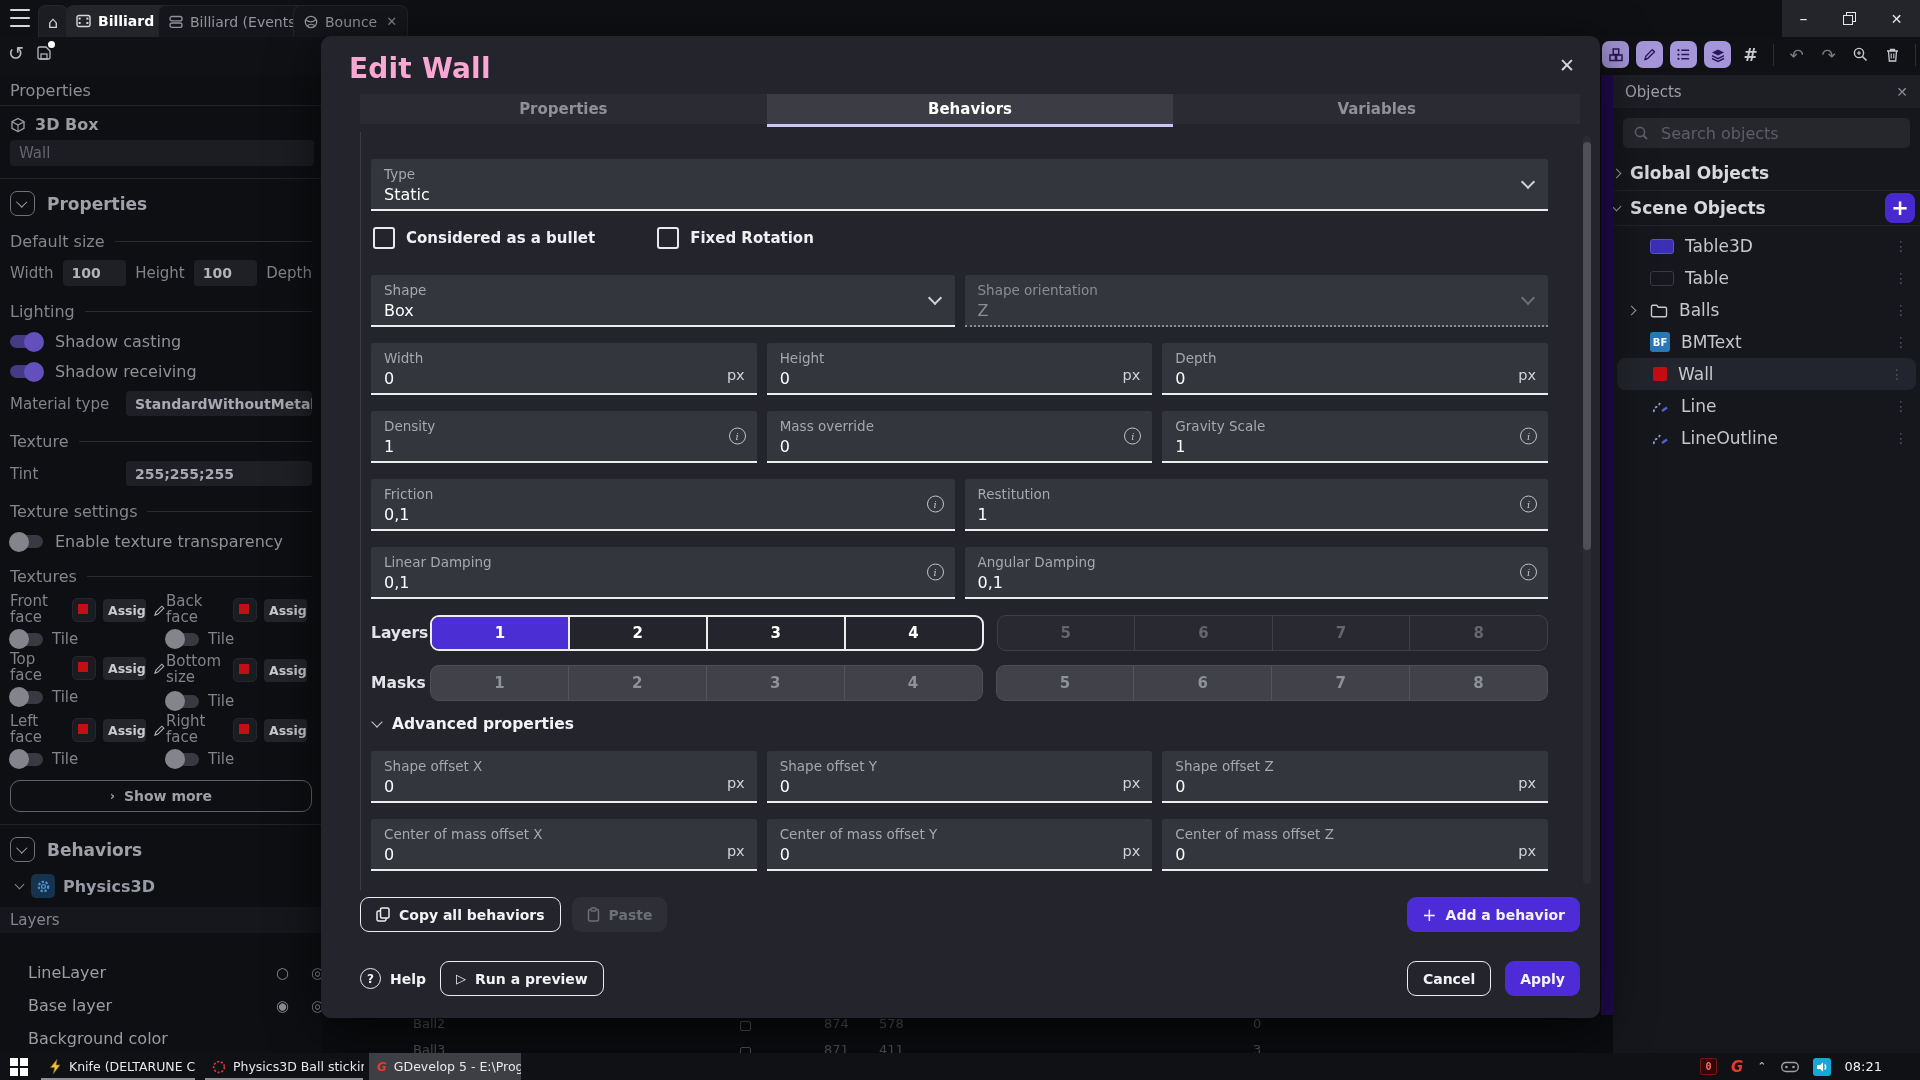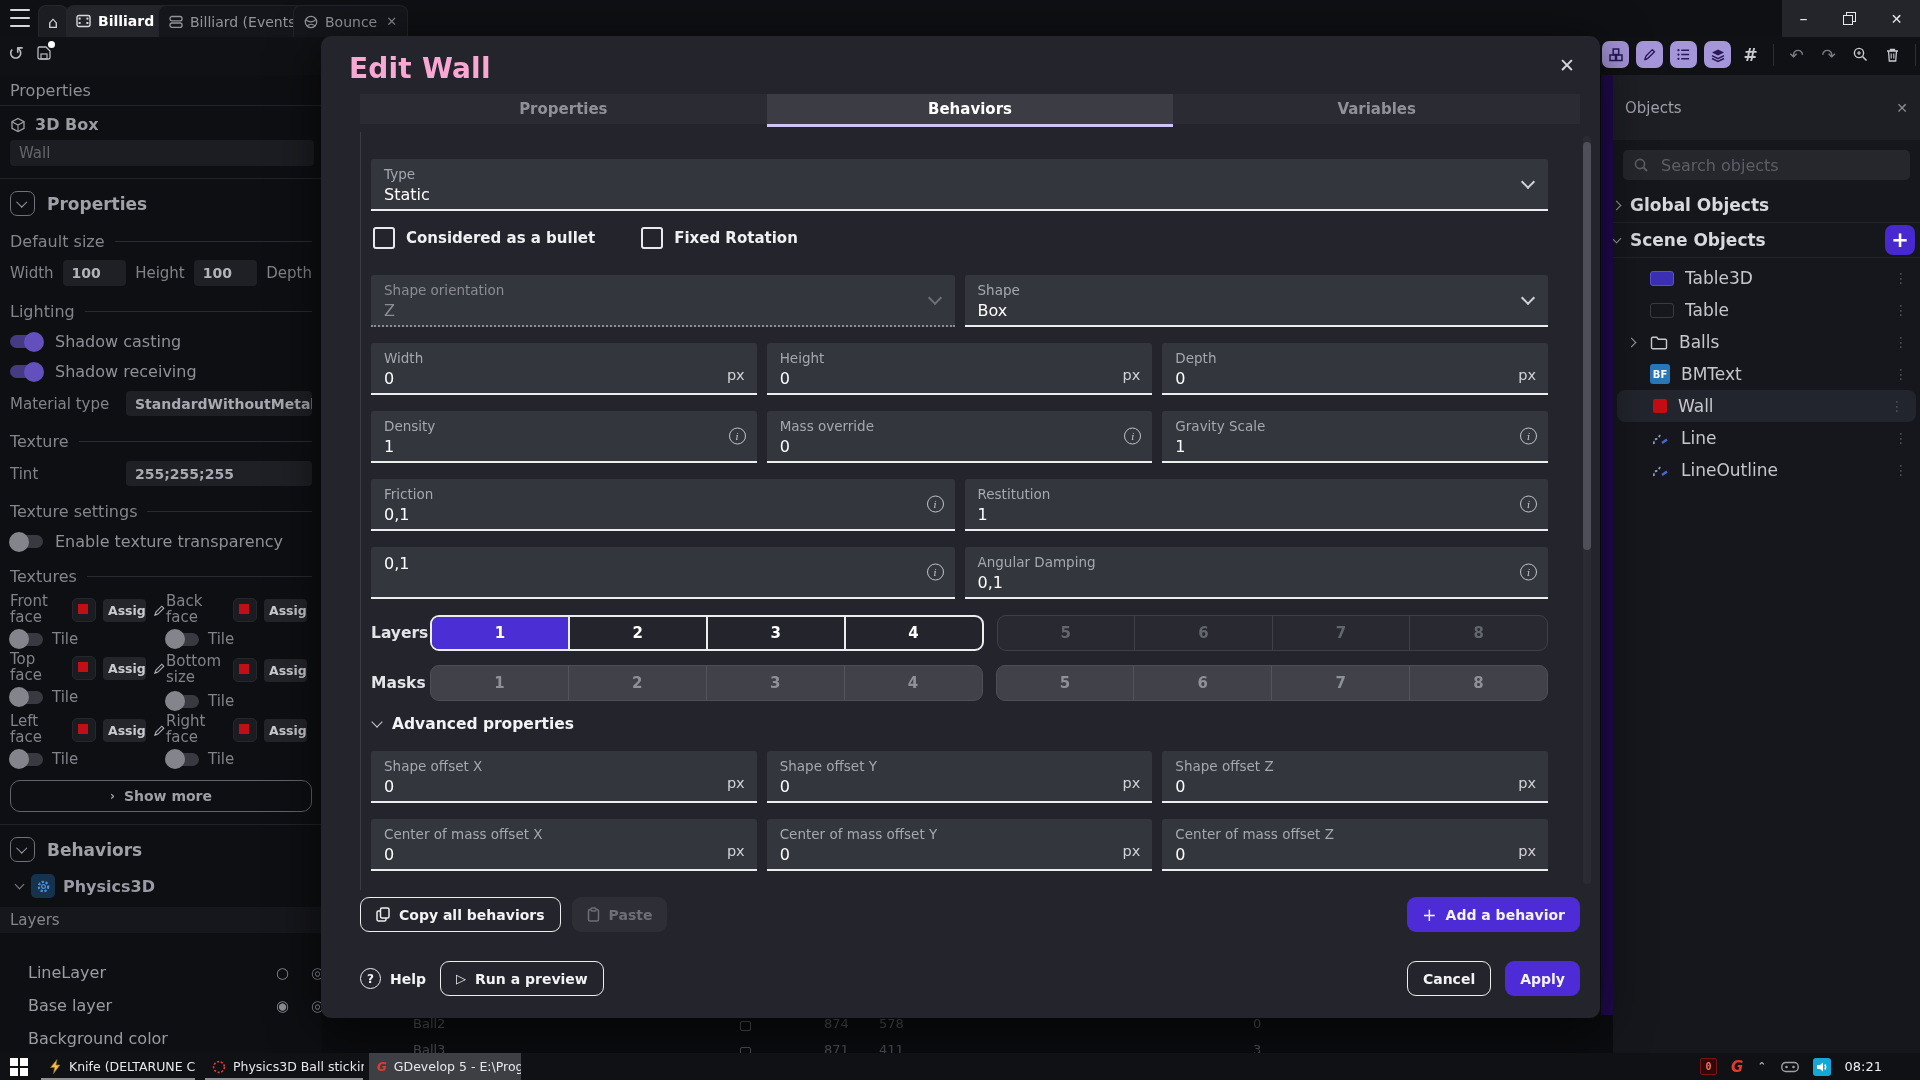--- a/index.html
+++ b/index.html
@@ -86,21 +86,21 @@
   .frow2{display:flex;gap:10px;margin-bottom:16px;}
   .fld{flex:1;position:relative;background:#34363d;border-bottom:2px solid #eceded;border-radius:3px 3px 0 0;padding:7px 36px 6px 13px;height:52px;box-sizing:border-box;}
   .fld .lbl{font-size:13.5px;color:#a6a8b0;margin-bottom:3px;}
   .fld .val{font-size:16px;color:#fdfdfe;font-weight:500;}
   .fld .px{position:absolute;right:12px;bottom:10px;font-size:14.5px;color:#d2d3d8;}
   .fld .inf{position:absolute;right:11px;top:50%;transform:translateY(-50%);width:15px;height:15px;border:1.4px solid #c3c4ca;border-radius:50%;color:#c3c4ca;font-size:10px;display:flex;align-items:center;justify-content:center;font-family:"DejaVu Serif",serif;font-style:italic;}
   .fld .chev{position:absolute;right:15px;top:50%;margin-top:-7px;width:8px;height:8px;border-right:2px solid #d2d3d8;border-bottom:2px solid #d2d3d8;transform:rotate(45deg);}
   .fld.disabled{border-bottom:2px dotted #8b8c94;}
   .fld.disabled .lbl,.fld.disabled .val{color:#8b8c94;}
   .fld.disabled .chev{border-color:#6f7077;}
-  .cbrow{display:flex;align-items:center;gap:46px;margin:4px 0 26px 2px;}
+  .cbrow{display:flex;align-items:center;gap:62px;margin:4px 0 26px 2px;}
   .cbitem{display:flex;align-items:center;gap:11px;color:#eef0f2;font-weight:bold;font-size:15px;}
   .cbox{width:18px;height:18px;border:2px solid #e8e9ec;border-radius:3px;}
   .lay-row{display:flex;align-items:center;gap:13px;margin-bottom:14px;}
   .lay-lbl{width:46px;font-weight:bold;font-size:15.5px;color:#e3e4e8;flex:0 0 auto;}
   .grp{flex:1;display:flex;height:36px;border-radius:9px;overflow:hidden;box-sizing:border-box;}
   .grp.sel{border:2px solid #eceded;}
   .grp.sel .lb{border-left:2px solid #eceded;}
   .grp.sel .lb:first-child{border-left:none;}
   .lb{flex:1;display:flex;align-items:center;justify-content:center;font-weight:bold;font-size:15px;color:#ffffff;}
   .lb.cur{background:#4b2ed4;}
@@ -120,21 +120,21 @@
   .btn.outline{border:1.8px solid #eceded;}
   .btn.dim{background:#2e2f36;color:#6d6f76;}
   .btn.primary{background:#4d2bd6;}
   .spacer{flex:1;}
   .qmark{width:19px;height:19px;border:1.7px solid #eceded;border-radius:50%;font-size:12px;display:inline-flex;align-items:center;justify-content:center;}
   .helpw{display:flex;align-items:center;gap:9px;color:#f3f3f5;font-weight:bold;font-size:14px;}
 
   
   .pstrip{left:1601px;top:75px;width:12px;height:940px;background:#200b50;}
   .obj-panel{left:1613px;top:75px;width:307px;height:978px;background:#16171c;overflow:hidden;}
-  .op-header{height:33px;background:#1e1f25;display:flex;align-items:center;padding:16px 12px;color:#9fa0a8;font-size:15px;gap:26px;}
+  .op-header{height:33px;background:#1e1f25;display:flex;align-items:center;padding:0 12px;color:#9fa0a8;font-size:15px;gap:26px;}
   .op-header .x{margin-left:auto;color:#8a8b92;font-size:14px;}
   .op-search{margin:10px 10px 0;height:30px;background:#26272d;border-radius:5px;display:flex;align-items:center;gap:10px;padding:0 10px;}
   .op-search input{background:transparent;border:none;outline:none;color:#9fa0a8;font-size:16px;width:200px;font-family:inherit;}
   .op-search input::placeholder{color:#5d5f66;}
   .op-group{display:flex;align-items:center;gap:10px;height:34px;padding:0 0;color:#d8d9dd;font-weight:bold;font-size:17px;border-bottom:1px solid #222329;position:relative;}
   .op-group .gchev{width:6px;height:6px;border-right:1.8px solid #9fa0a8;border-bottom:1.8px solid #9fa0a8;}
   .gchev.closed{transform:rotate(-45deg);}
   .gchev.open{transform:rotate(45deg);margin-top:-3px;}
   .plusbtn{position:absolute;right:5px;top:2px;width:30px;height:30px;border-radius:8px;background:#4729cf;color:#fff;font-size:21px;display:flex;align-items:center;justify-content:center;}
   .op-item{position:relative;height:32px;display:flex;align-items:center;gap:11px;padding-left:37px;color:#c6c7cc;font-weight:500;font-size:17px;}
@@ -612,30 +612,30 @@
         <span class="cbox"></span>
         <span>Considered as a bullet</span>
       </div>
       <div class="cbitem">
         <span class="cbox"></span>
         <span>Fixed Rotation</span>
       </div>
     </div>
 
     <div class="frow2">
+      <div class="fld">
+        <div class="lbl">Shape</div>
+        <div class="val">Box</div>
+        <span class="chev"></span>
+      </div>
       <div class="fld disabled">
         <div class="lbl">Shape orientation</div>
         <div class="val">Z</div>
         <span class="chev"></span>
       </div>
-      <div class="fld">
-        <div class="lbl">Shape</div>
-        <div class="val">Box</div>
-        <span class="chev"></span>
-      </div>
     </div>
 
     <div class="frow2">
       <div class="fld">
         <div class="lbl">Width</div>
         <div class="val">0</div>
         <span class="px">px</span>
       </div>
       <div class="fld">
         <div class="lbl">Height</div>
@@ -675,20 +675,21 @@
       </div>
       <div class="fld">
         <div class="lbl">Restitution</div>
         <div class="val">1</div>
         <span class="inf">i</span>
       </div>
     </div>
 
     <div class="frow2">
       <div class="fld">
+        <div class="lbl">Linear Damping</div>
         <div class="val">0,1</div>
         <span class="inf">i</span>
       </div>
       <div class="fld">
         <div class="lbl">Angular Damping</div>
         <div class="val">0,1</div>
         <span class="inf">i</span>
       </div>
     </div>
 

